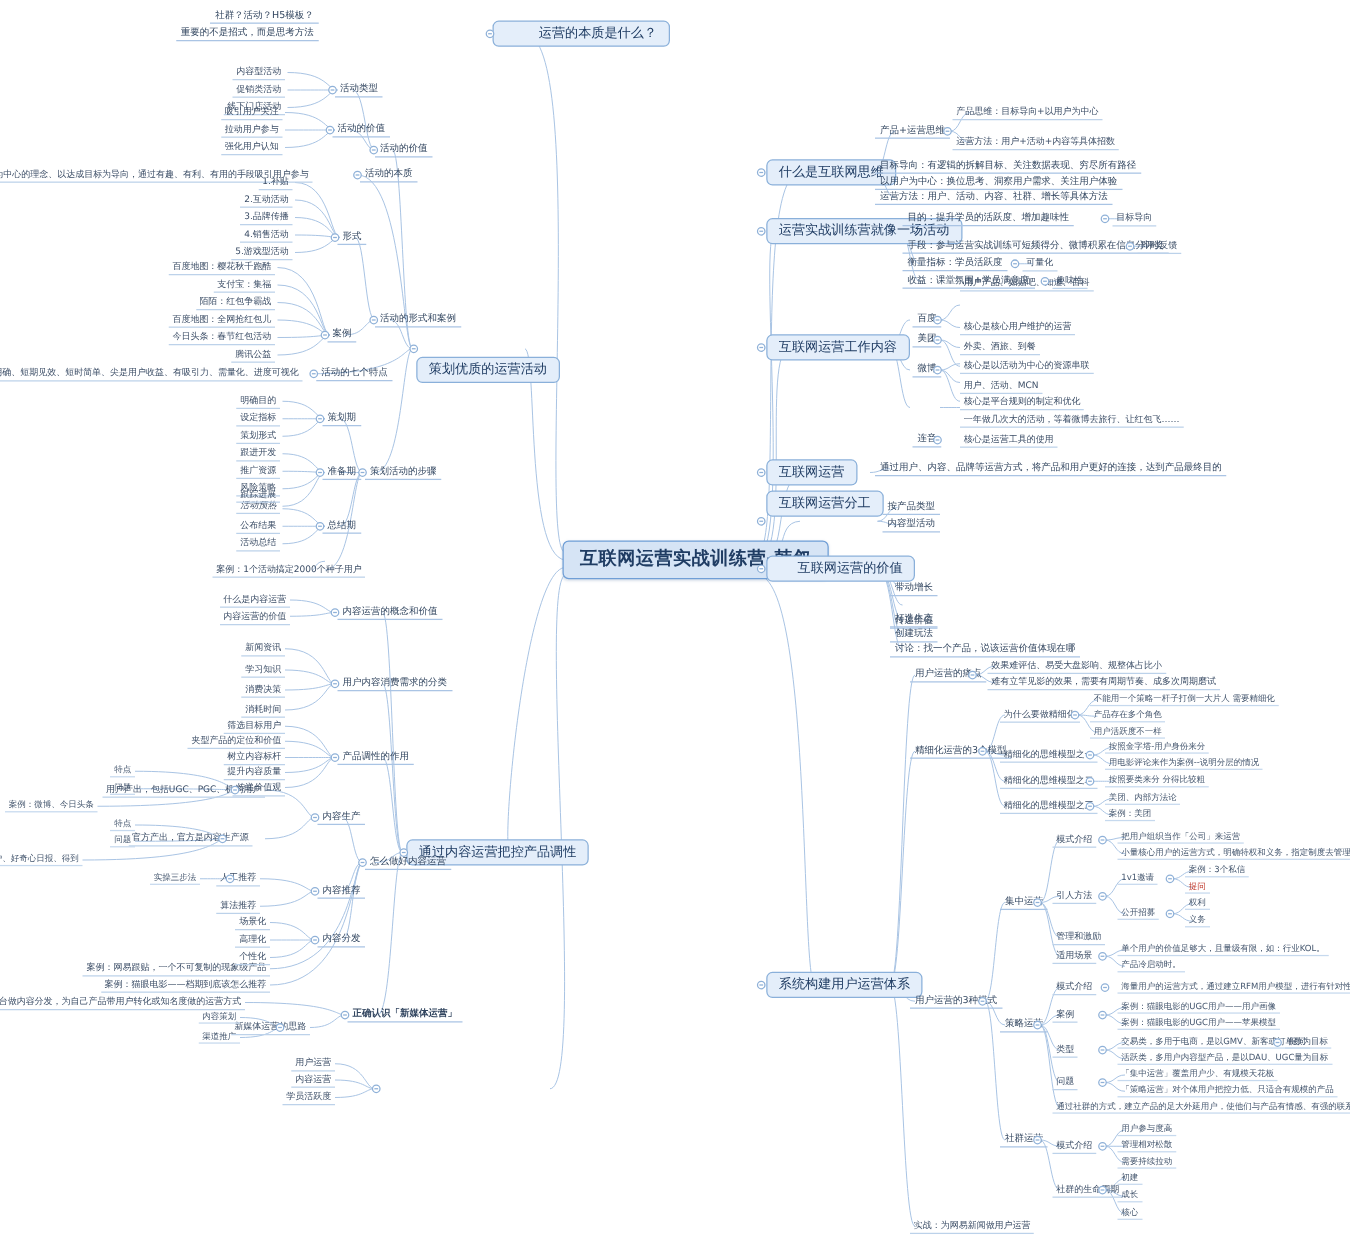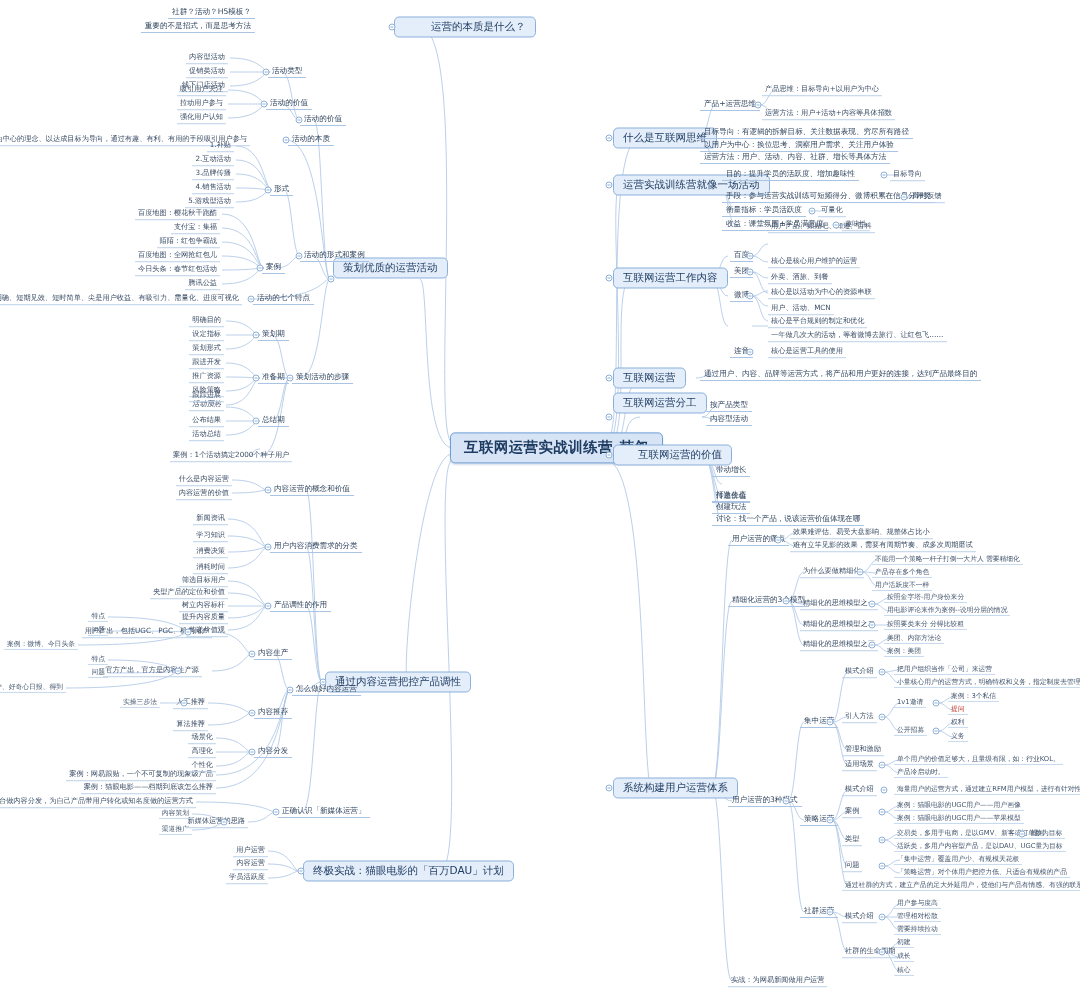--- a/index.html
+++ b/index.html
@@ -299,21 +299,21 @@
       <path d="M884 952 C 892 952 892 971 900 971"></path>
     </g>
   </svg>
 
   <div class="node n-root" style="left:450px;top:448px;">互联网运营实战训练营-韩叙</div>
 
   <div class="node n-l1" style="left:394px;top:27px;padding-left:36px;">运营的本质是什么？</div>
   <div class="node n-l2 r" style="right:825px;top:13px;">社群？活动？H5模板？</div>
   <div class="node n-l2 r" style="right:825px;top:27px;">重要的不是招式，而是思考方法</div>
 
-  <div class="node n-l1" style="left:333px;top:268px;">策划优质的运营活动</div>
+  <div class="node n-l1" style="left:333px;top:296px;">策划优质的运营活动</div>
 
   <div class="node n-l2" style="left:300px;top:120px;">活动的价值</div>
   <div class="node n-l2" style="left:268px;top:72px;">活动类型</div>
   <div class="node n-l3 r" style="right:852px;top:58px;">内容型活动</div>
   <div class="node n-l3 r" style="right:852px;top:72px;">促销类活动</div>
   <div class="node n-l3 r" style="right:852px;top:86px;">线下门店活动</div>
   <div class="node n-l2" style="left:266px;top:104px;">活动的价值</div>
   <div class="node n-l3 r" style="right:854px;top:90px;">吸引用户关注</div>
   <div class="node n-l3 r" style="right:854px;top:104px;">拉动用户参与</div>
   <div class="node n-l3 r" style="right:854px;top:118px;">强化用户认知</div>
@@ -390,27 +390,26 @@
   <div class="node n-l4 r" style="right:920px;top:703px;">实操三步法</div>
   <div class="node n-l3 r" style="right:872px;top:725px;">算法推荐</div>
   <div class="node n-l3 r" style="right:864px;top:775px;">案例：网易跟贴，一个不可复制的现象级产品</div>
   <div class="node n-l3 r" style="right:864px;top:788px;">案例：猫眼电影——档期到底该怎么推荐</div>
 
   <div class="node n-l2" style="left:254px;top:752px;">内容分发</div>
   <div class="node n-l3 r" style="right:864px;top:738px;">场景化</div>
   <div class="node n-l3 r" style="right:864px;top:752px;">高理化</div>
   <div class="node n-l3 r" style="right:864px;top:766px;">个性化</div>
 
-  <div class="node n-l2" style="left:278px;top:812px;">正确认识「新媒体运营」</div>
+  <div class="node n-l2" style="left:278px;top:812px;font-weight:bold;">正确认识「新媒体运营」</div>
   <div class="node n-l3 r" style="right:884px;top:802px;">新媒体运营，借外部流量平台做内容分发，为自己产品带用户转化或知名度做的运营方式</div>
   <div class="node n-l3 r" style="right:832px;top:822px;">新媒体运营的思路</div>
   <div class="node n-l4 r" style="right:888px;top:814px;">内容策划</div>
   <div class="node n-l4 r" style="right:888px;top:830px;">渠道推广</div>
 
-  <div class="node n-l1" style="left:303px;top:871px;">终极实战：猫眼电影的「百万DAU」计划</div>
   <div class="node n-l3 r" style="right:812px;top:851px;">用户运营</div>
   <div class="node n-l3 r" style="right:812px;top:864px;">内容运营</div>
   <div class="node n-l3 r" style="right:812px;top:878px;">学员活跃度</div>
 
   <div class="node n-l1" style="left:613px;top:138px;">什么是互联网思维</div>
   <div class="node n-l2" style="left:700px;top:105px;">产品+运营思维</div>
   <div class="node n-l3" style="left:762px;top:90px;">产品思维：目标导向+以用户为中心</div>
   <div class="node n-l3" style="left:762px;top:114px;">运营方法：用户+活动+内容等具体招数</div>
   <div class="node n-l2" style="left:700px;top:133px;">目标导向：有逻辑的拆解目标、关注数据表现、穷尽所有路径</div>
   <div class="node n-l2" style="left:700px;top:146px;">以用户为中心：换位思考、洞察用户需求、关注用户体验</div>

